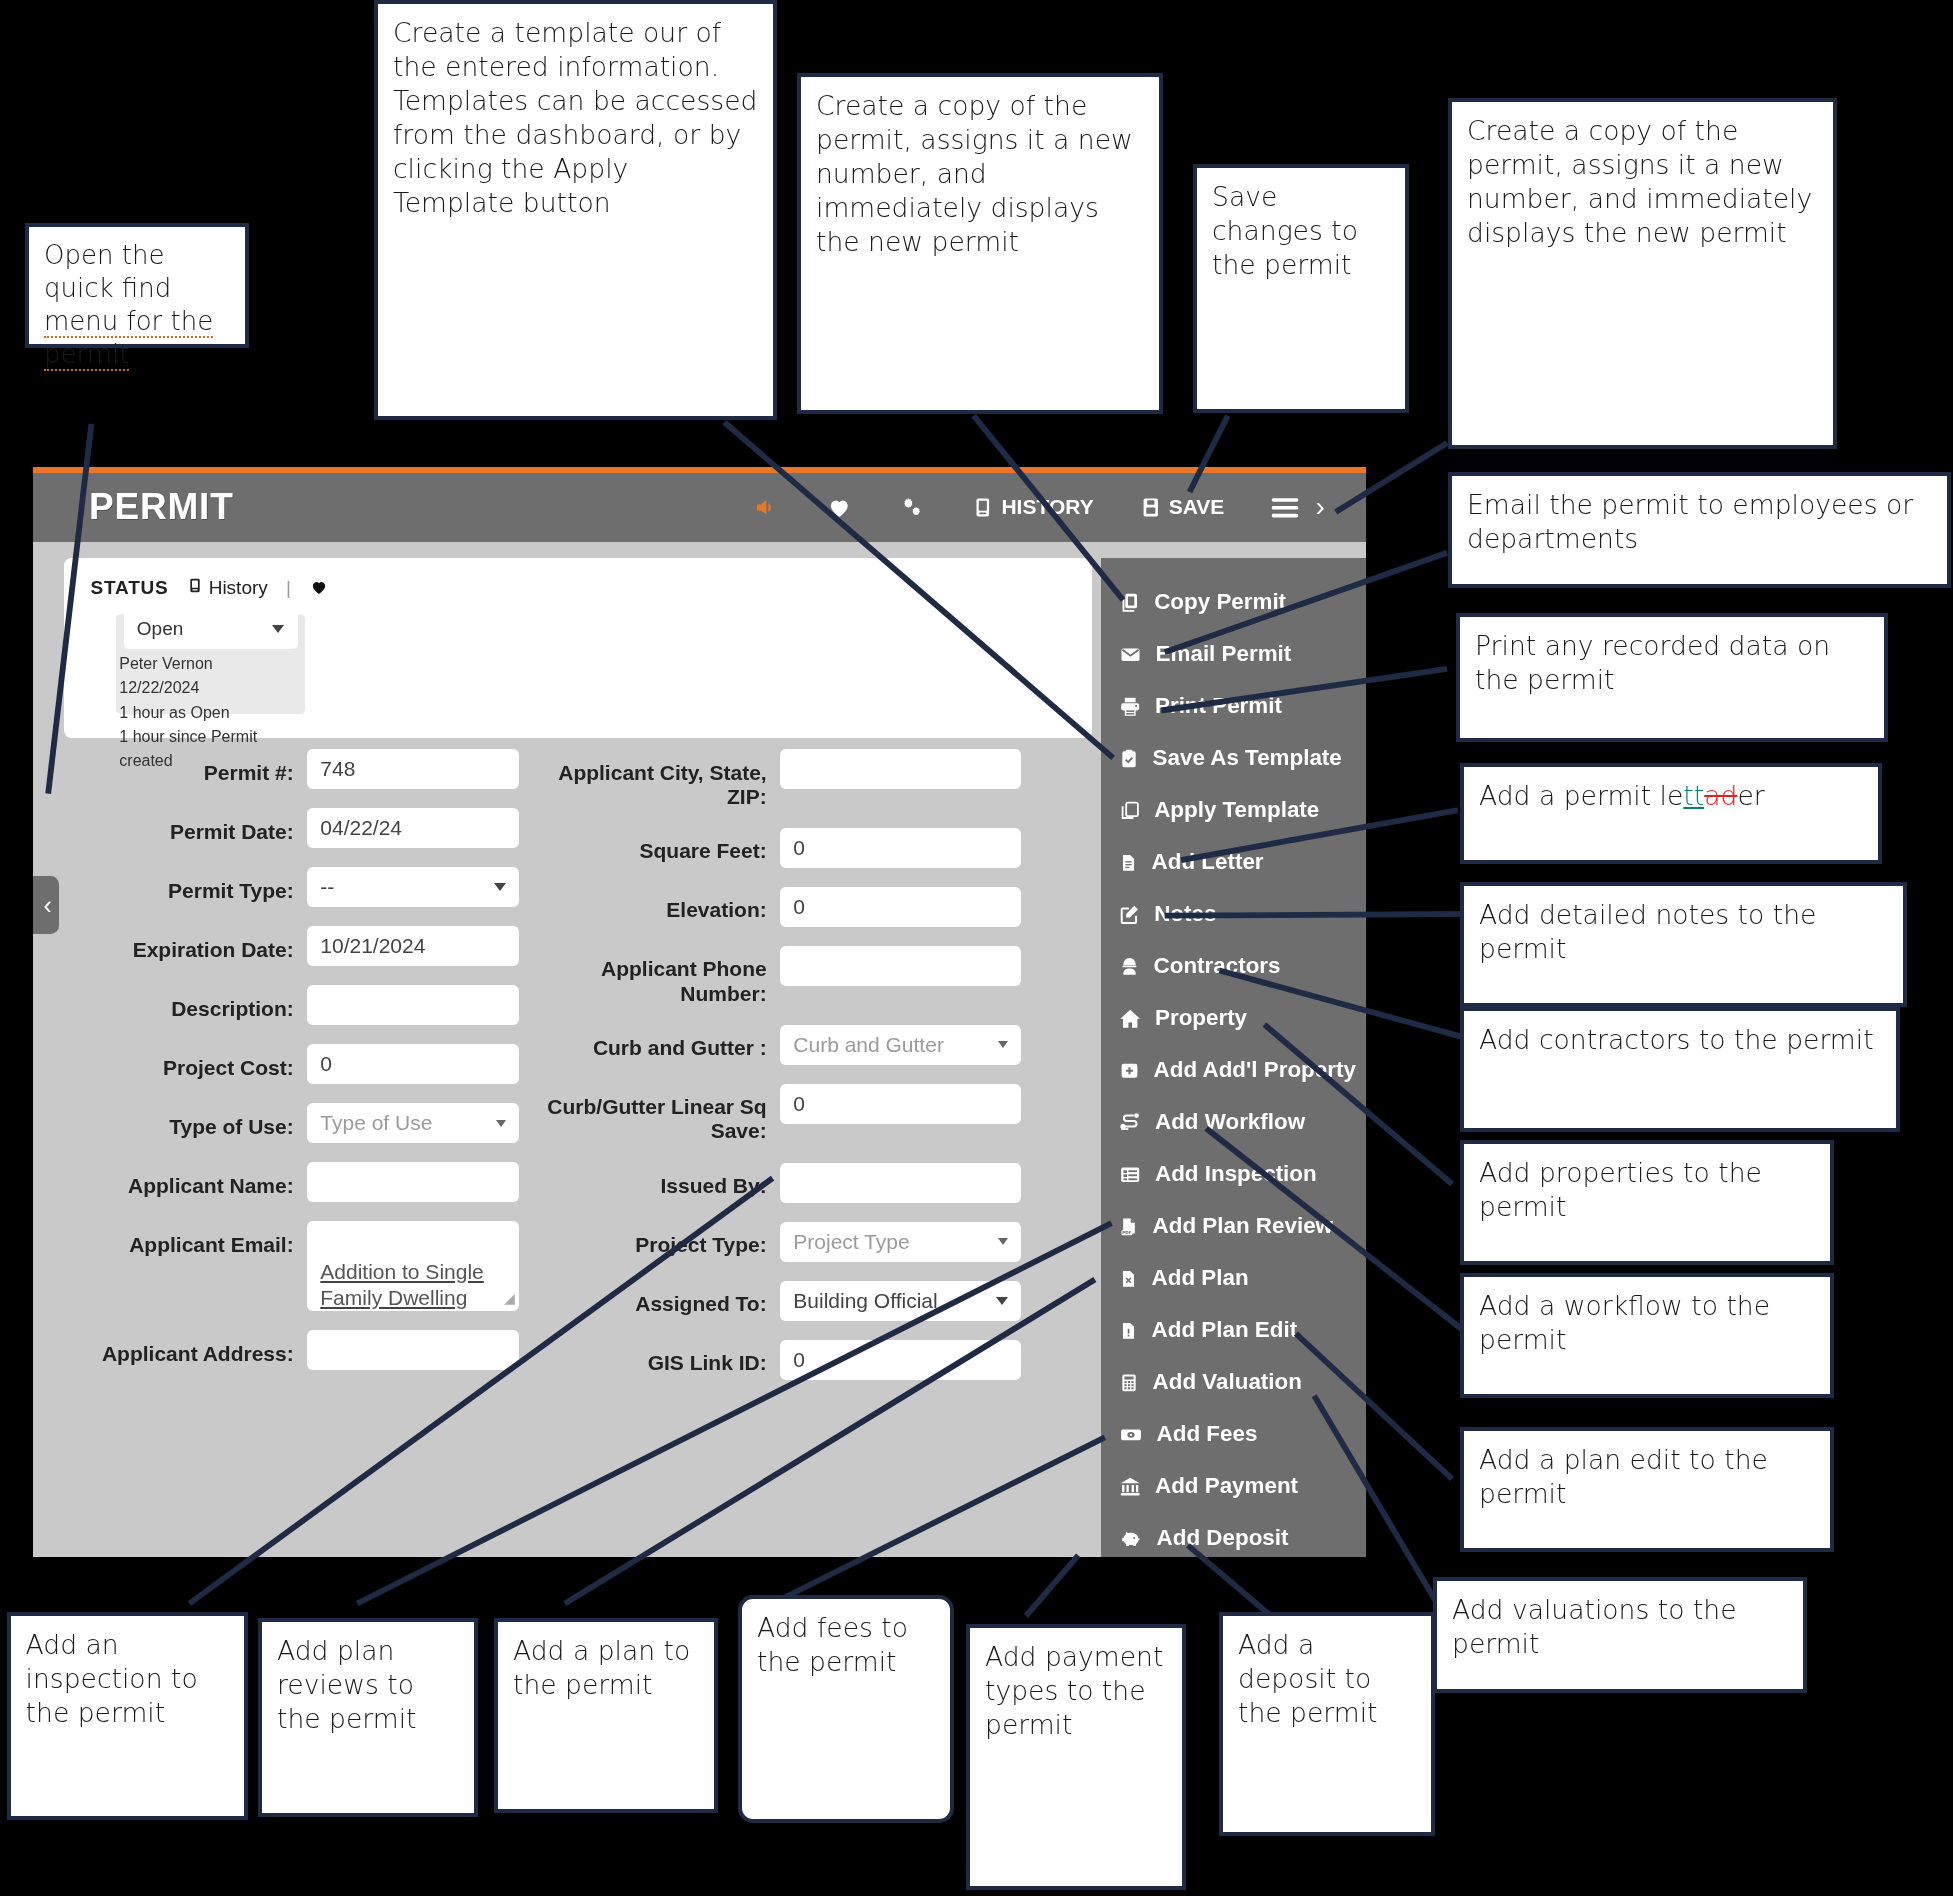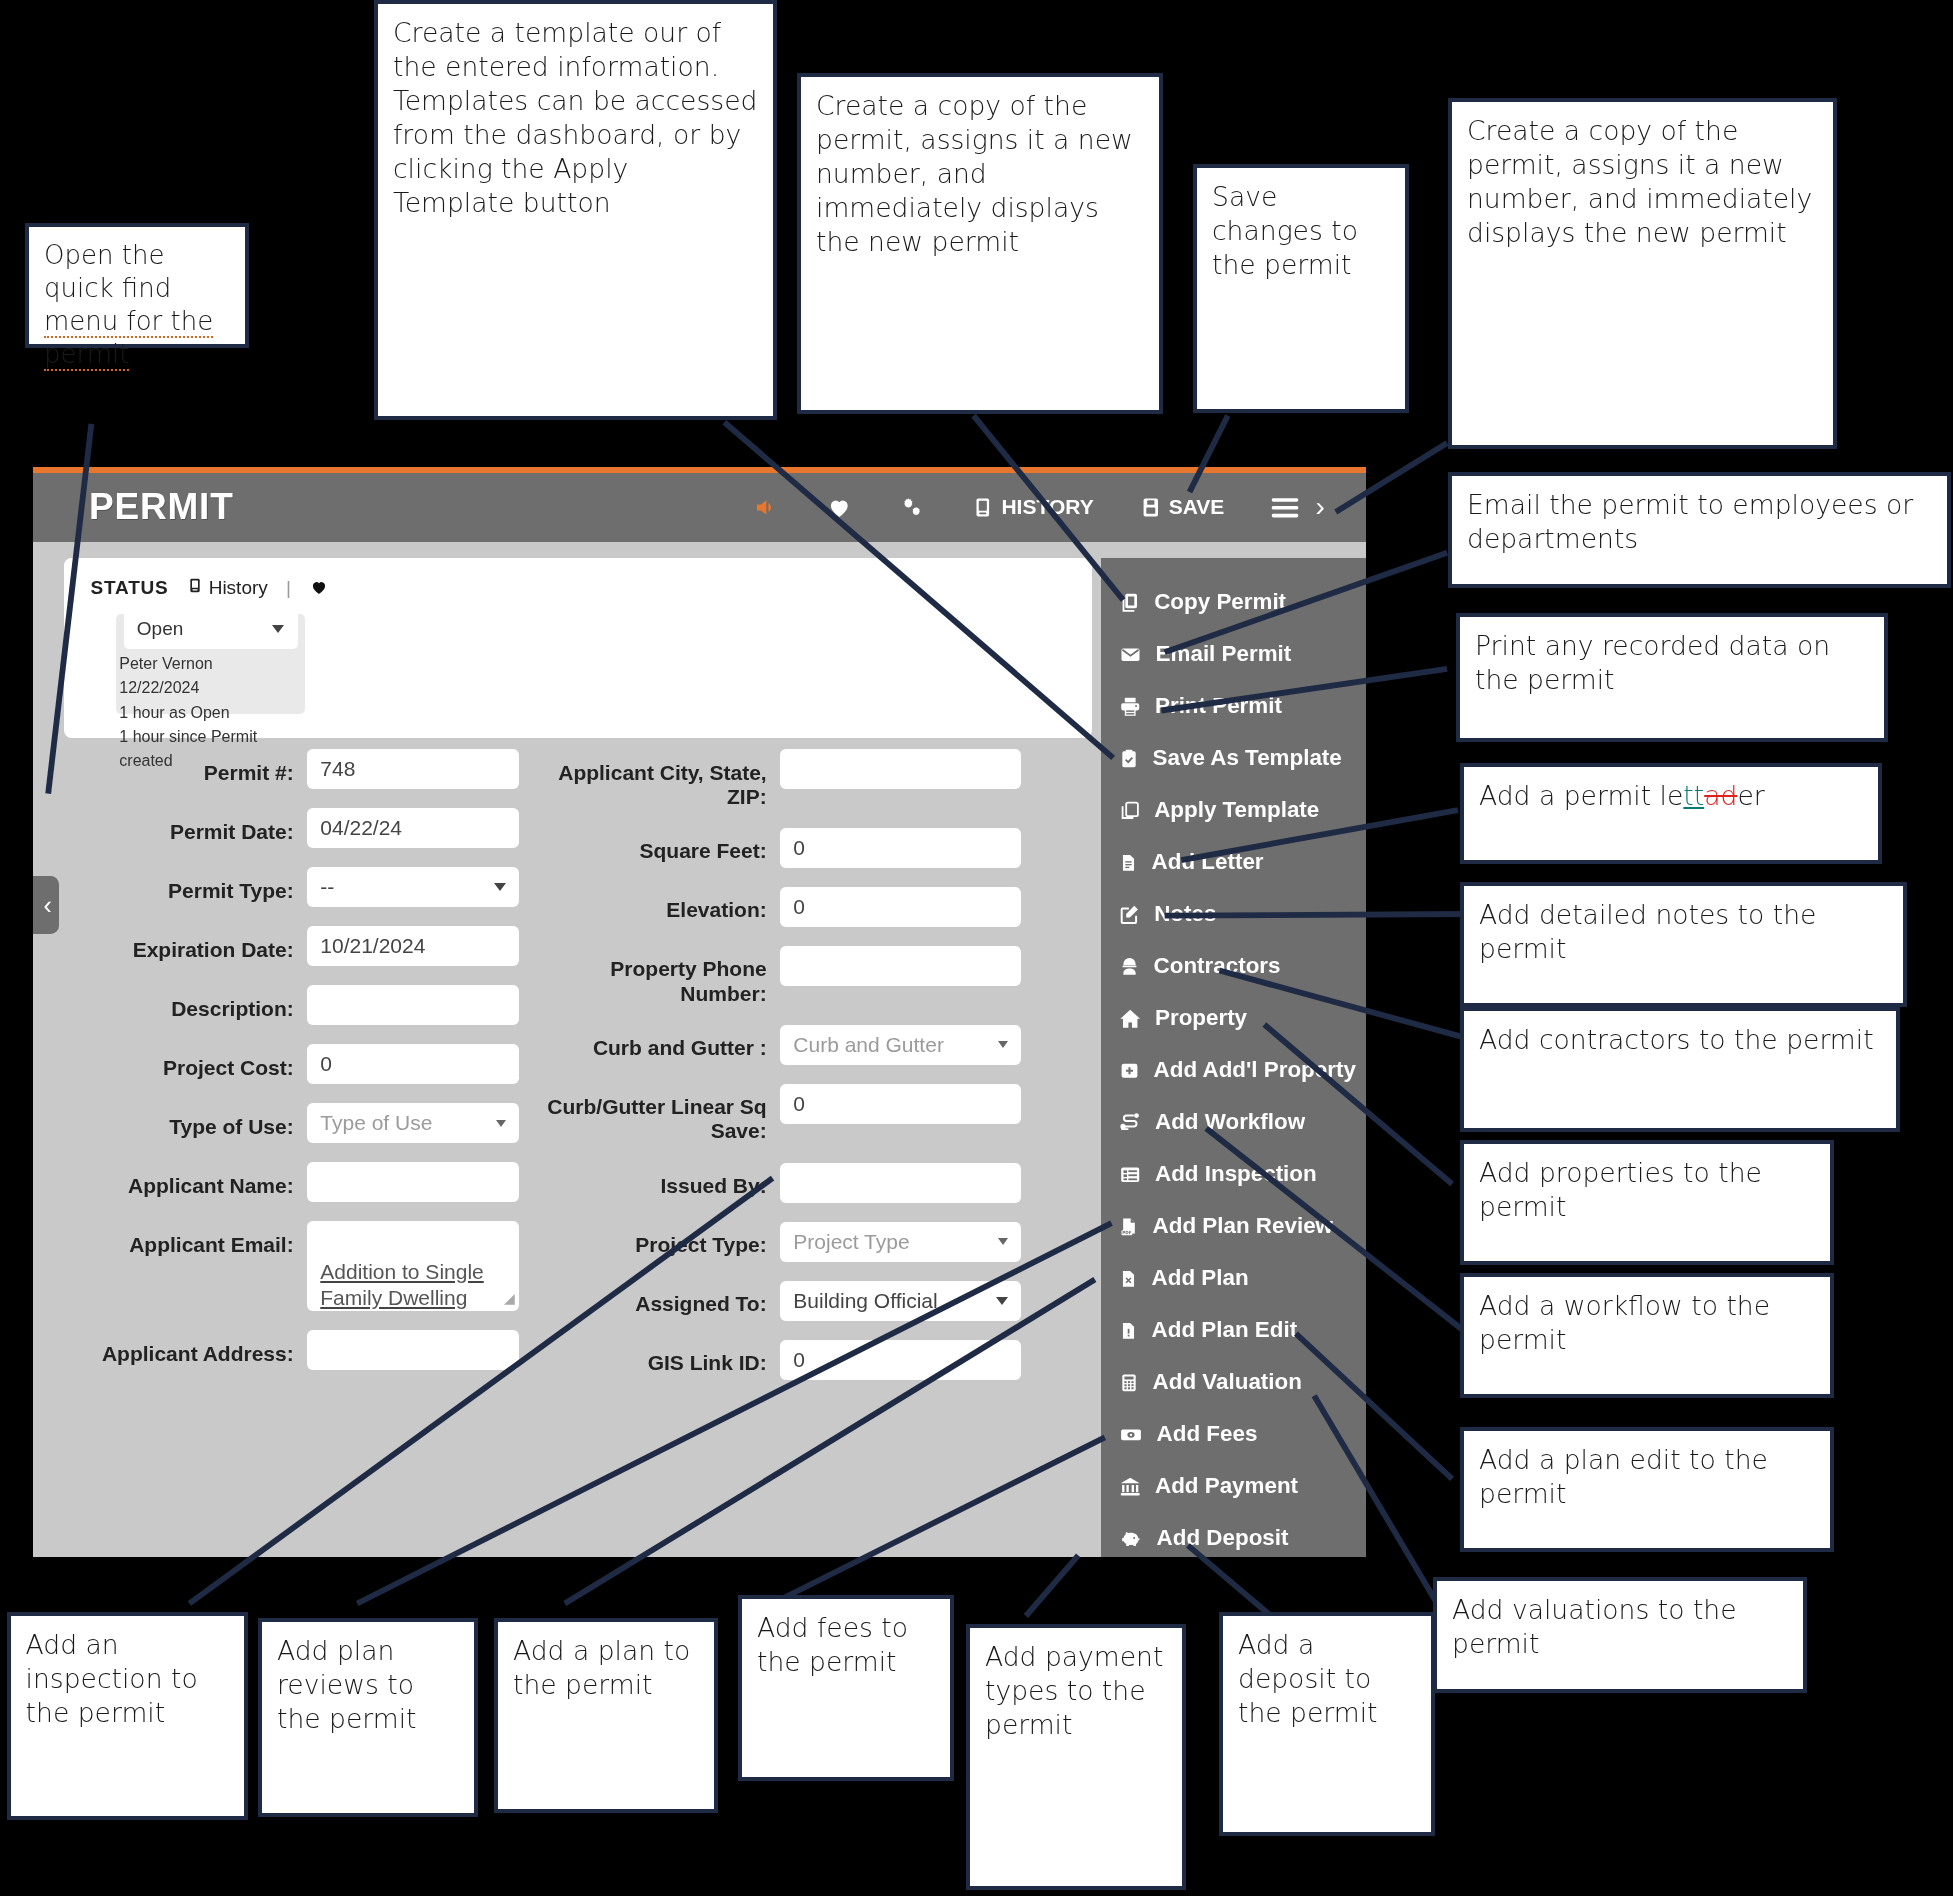--- a/index.html
+++ b/index.html
@@ -165,21 +165,21 @@
 <div class="callout" style="left:1460px;top:1427px;width:374px;height:125px;font-size:26.6px;">Add a plan edit to the permit</div>
 
 <div class="callout" style="left:1433px;top:1577px;width:374px;height:116px;font-size:26.6px;">Add valuations to the permit</div>
 
 <div class="callout" style="left:6.6px;top:1612px;width:241px;height:208px;font-size:26.6px;">Add an inspection to the permit</div>
 
 <div class="callout" style="left:258px;top:1618px;width:220px;height:199px;font-size:26.6px;">Add plan reviews to the permit</div>
 
 <div class="callout" style="left:494px;top:1618px;width:224px;height:195px;font-size:26.6px;">Add a plan to the permit</div>
 
-<div class="callout" style="left:738px;top:1595px;width:216px;height:186px;font-size:26.6px;">Add fees to the permit</div>
+<div class="callout" style="left:738px;top:1595px;width:216px;height:228px;font-size:26.6px;border-radius:15px;">Add fees to the permit</div>
 
 <div class="callout" style="left:966px;top:1624px;width:220px;height:266px;font-size:26.6px;">Add payment types to the permit</div>
 
 <div class="callout" style="left:1219px;top:1612px;width:216px;height:224px;font-size:26.6px;">Add a deposit to the permit</div>
 
 <div id="app">
   <div id="app-orange"></div>
 
   <div id="app-header">
     <div id="app-title">PERMIT</div>
@@ -362,21 +362,21 @@
         <div class="flabel">Square Feet:</div>
         <div class="fctl">0</div>
       </div>
 
       <div class="frow">
         <div class="flabel">Elevation:</div>
         <div class="fctl">0</div>
       </div>
 
       <div class="frow">
-        <div class="flabel">Property Phone Number:</div>
+        <div class="flabel">Applicant Phone Number:</div>
         <div class="fctl"></div>
       </div>
 
       <div class="frow">
         <div class="flabel">Curb and Gutter :</div>
         <div class="fctl sel">
           <span class="ph">Curb and Gutter</span>
           <span class="caret-sm"></span>
         </div>
       </div>

